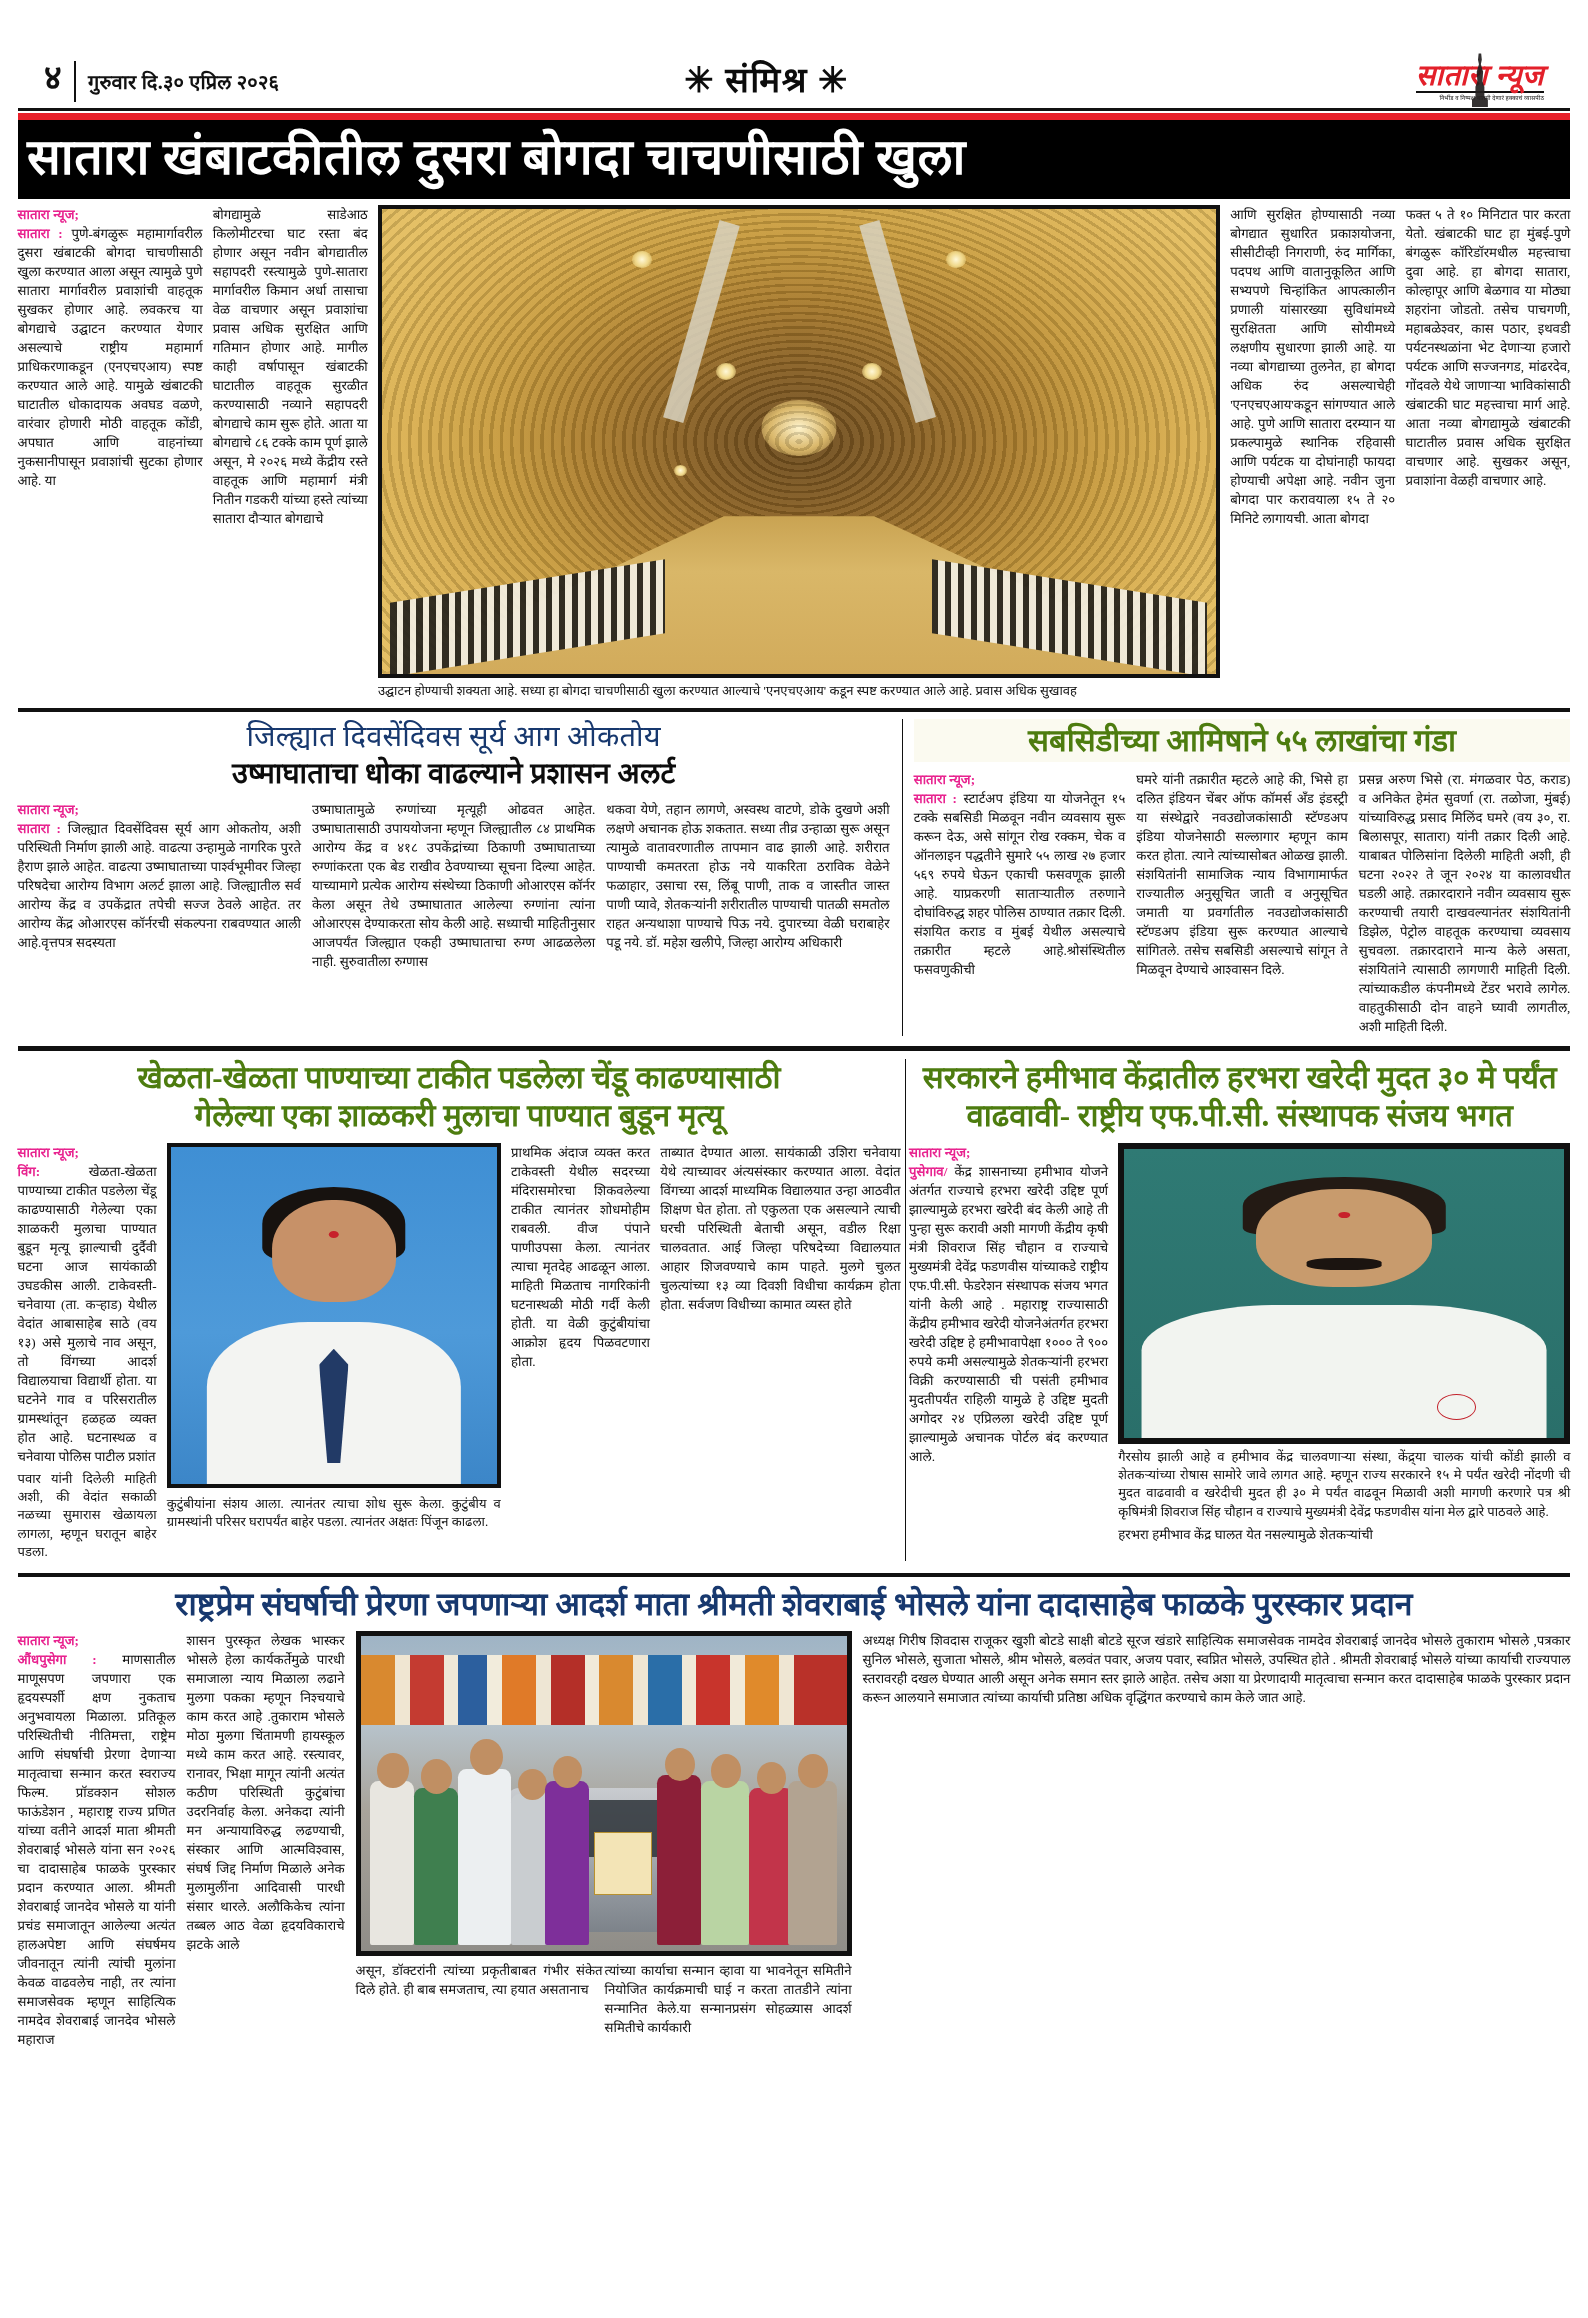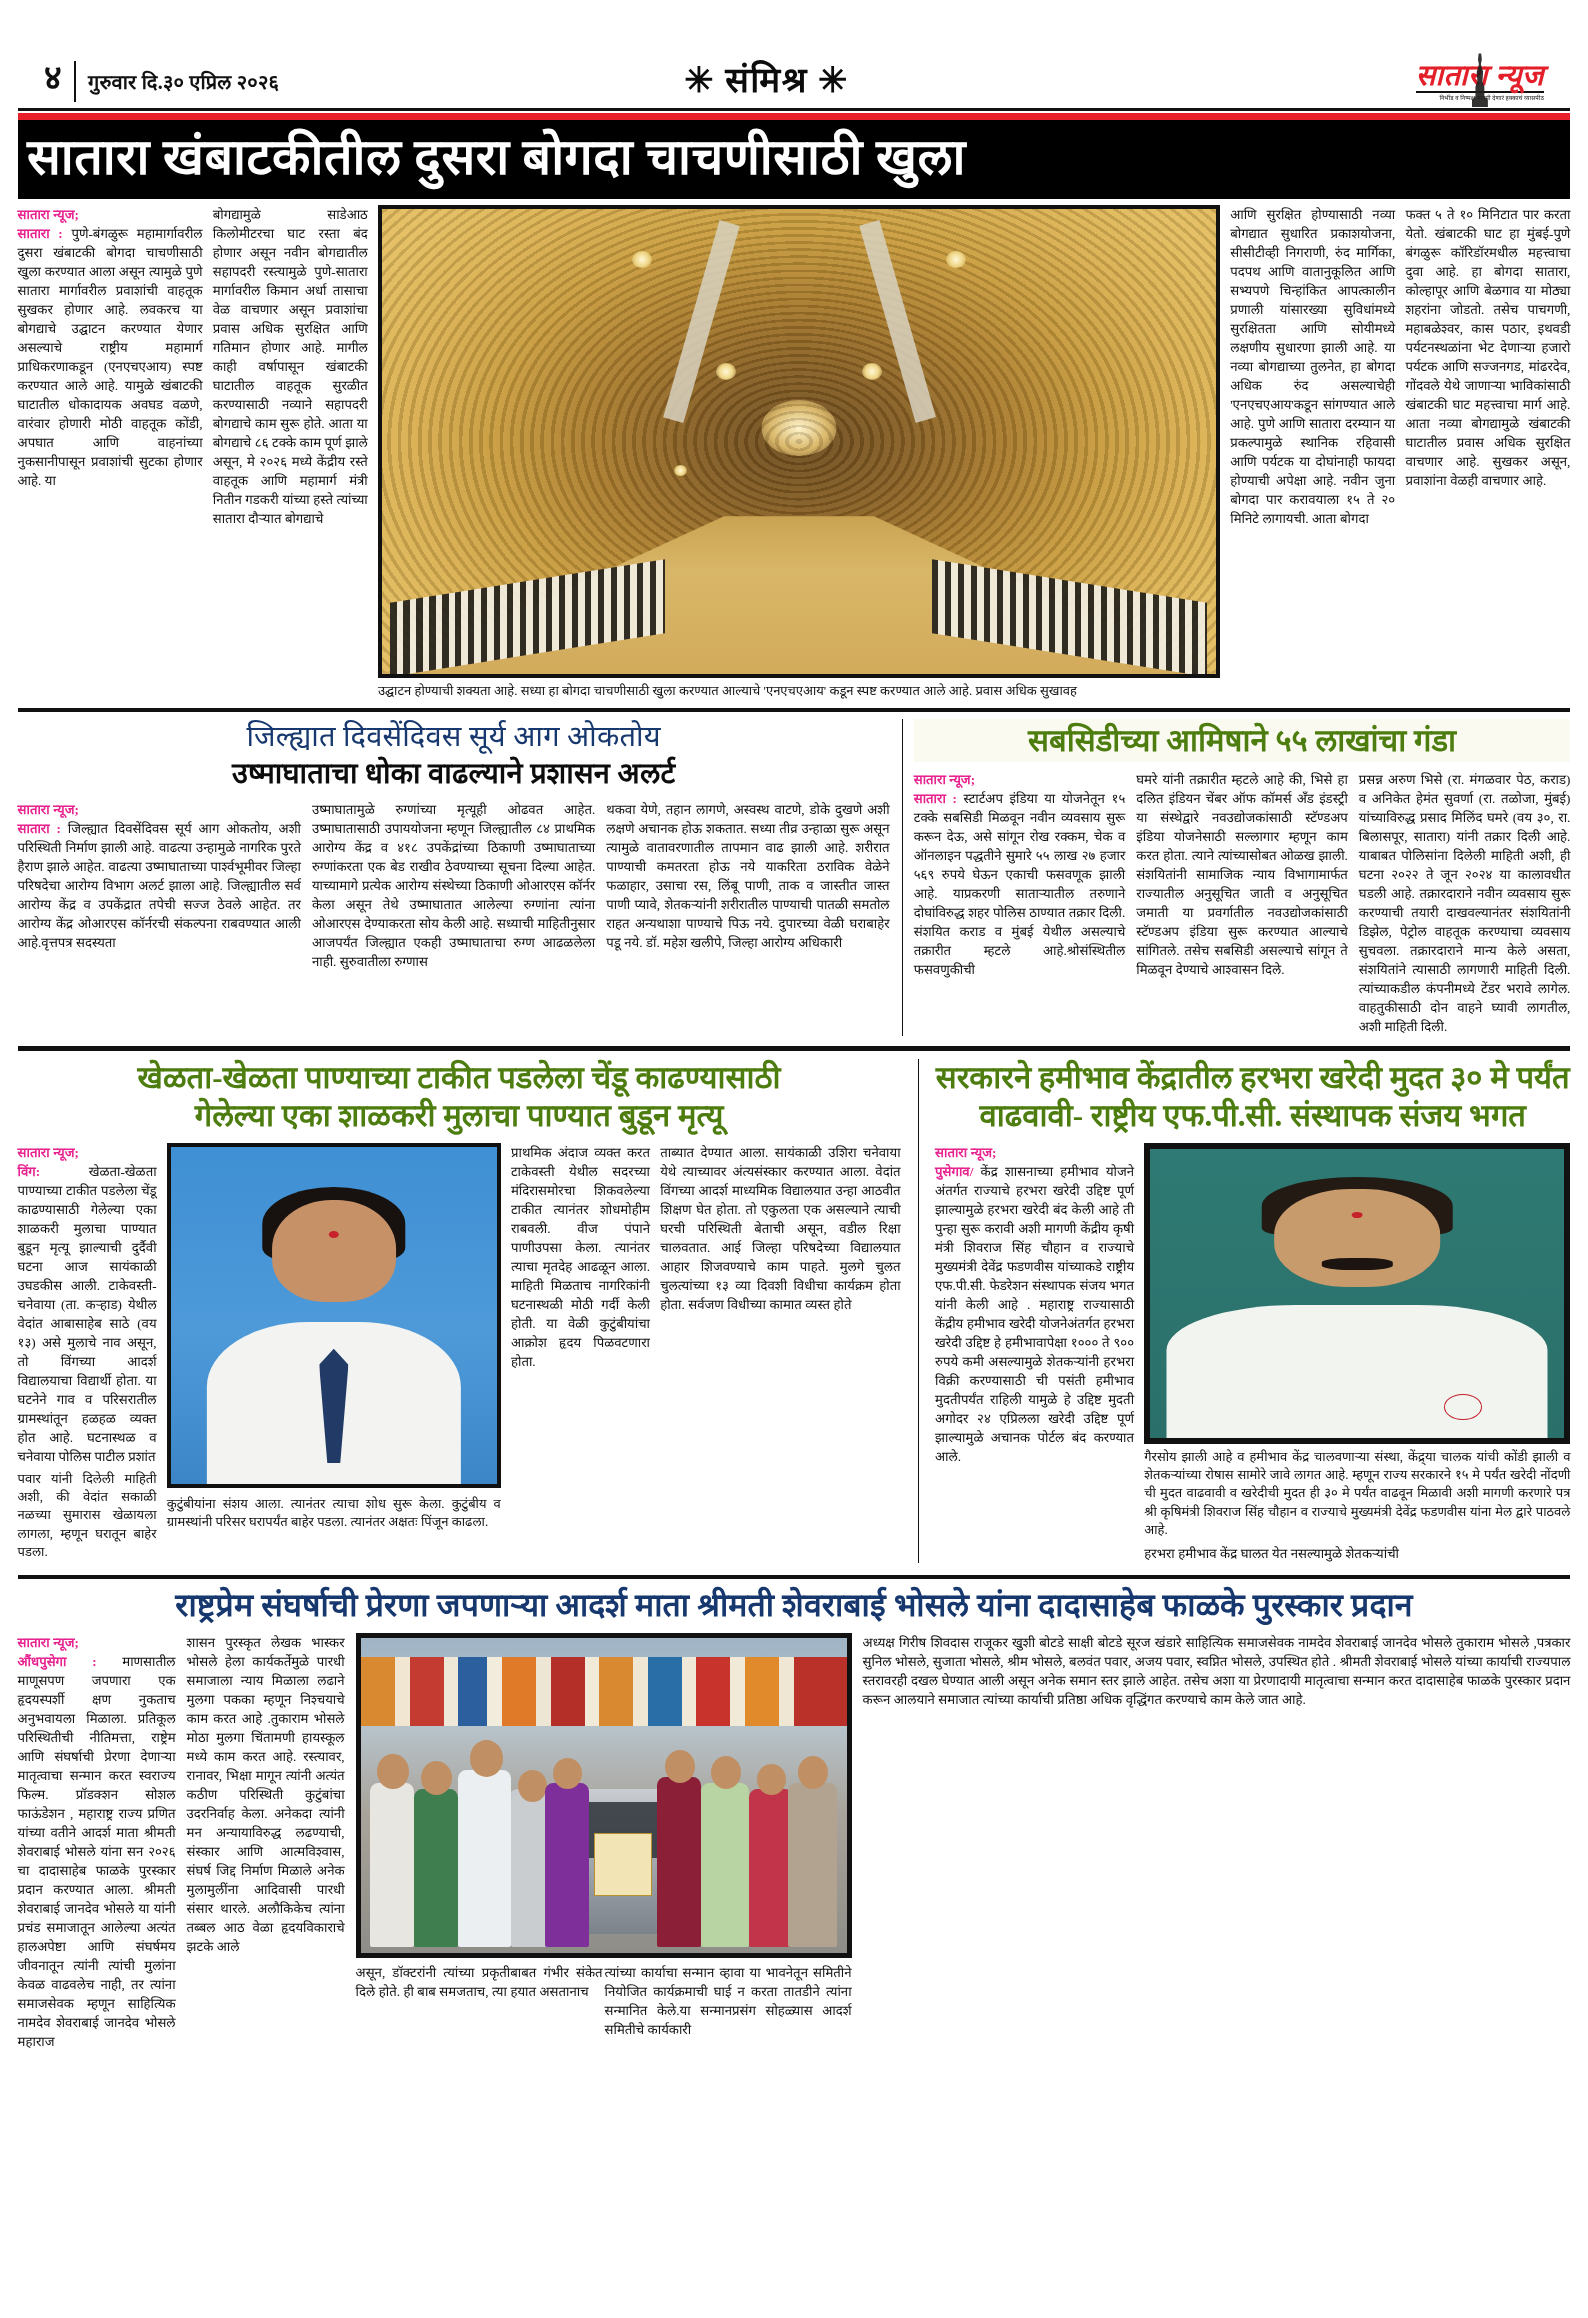--- a/index.html
+++ b/index.html
@@ -384,21 +384,21 @@
 याबाबत पोलिसांना दिलेली माहिती अशी, ही घटना २०२२ ते जून २०२४ या कालावधीत घडली आहे.
 
 तक्रारदाराने नवीन व्यवसाय सुरू करण्याची तयारी दाखवल्यानंतर संशयितांनी डिझेल, पेट्रोल वाहतूक करण्याचा व्यवसाय सुचवला. तक्रारदाराने मान्य केले असता, संशयितांने त्यासाठी लागणारी माहिती दिली. त्यांच्याकडील कंपनीमध्ये टेंडर भरावे लागेल. वाहतुकीसाठी दोन वाहने घ्यावी लागतील, अशी माहिती दिली.</div>
         </div>
       </div>
     </div>
   </div>
 
   <div class="rule-thick" style="margin-top:10.2px;"></div>
 
-  <div class="sec" style="margin-top:8.3px; display:flex; gap:17px;">
+  <div class="sec" style="margin-top:8.3px; display:flex; gap:4px;">
 
     <div style="flex:0 0 883px;">
       <div class="hl-big-black">खेळता-खेळता पाण्याच्या टाकीत पडलेला चेंडू काढण्यासाठी</div>
       <div class="hl-big-black" style="margin-top:0.9px;">गेलेल्या एका शाळकरी मुलाचा पाण्यात बुडून मृत्यू</div>
 
       <div style="display:flex; gap:10.2px; margin-top:8.3px;">
         <div style="flex:0 0 139px;">
           <div class="body-txt">
             <span class="byline-src">सातारा न्यूज;</span>
             <span class="byline-place">विंग:</span>

